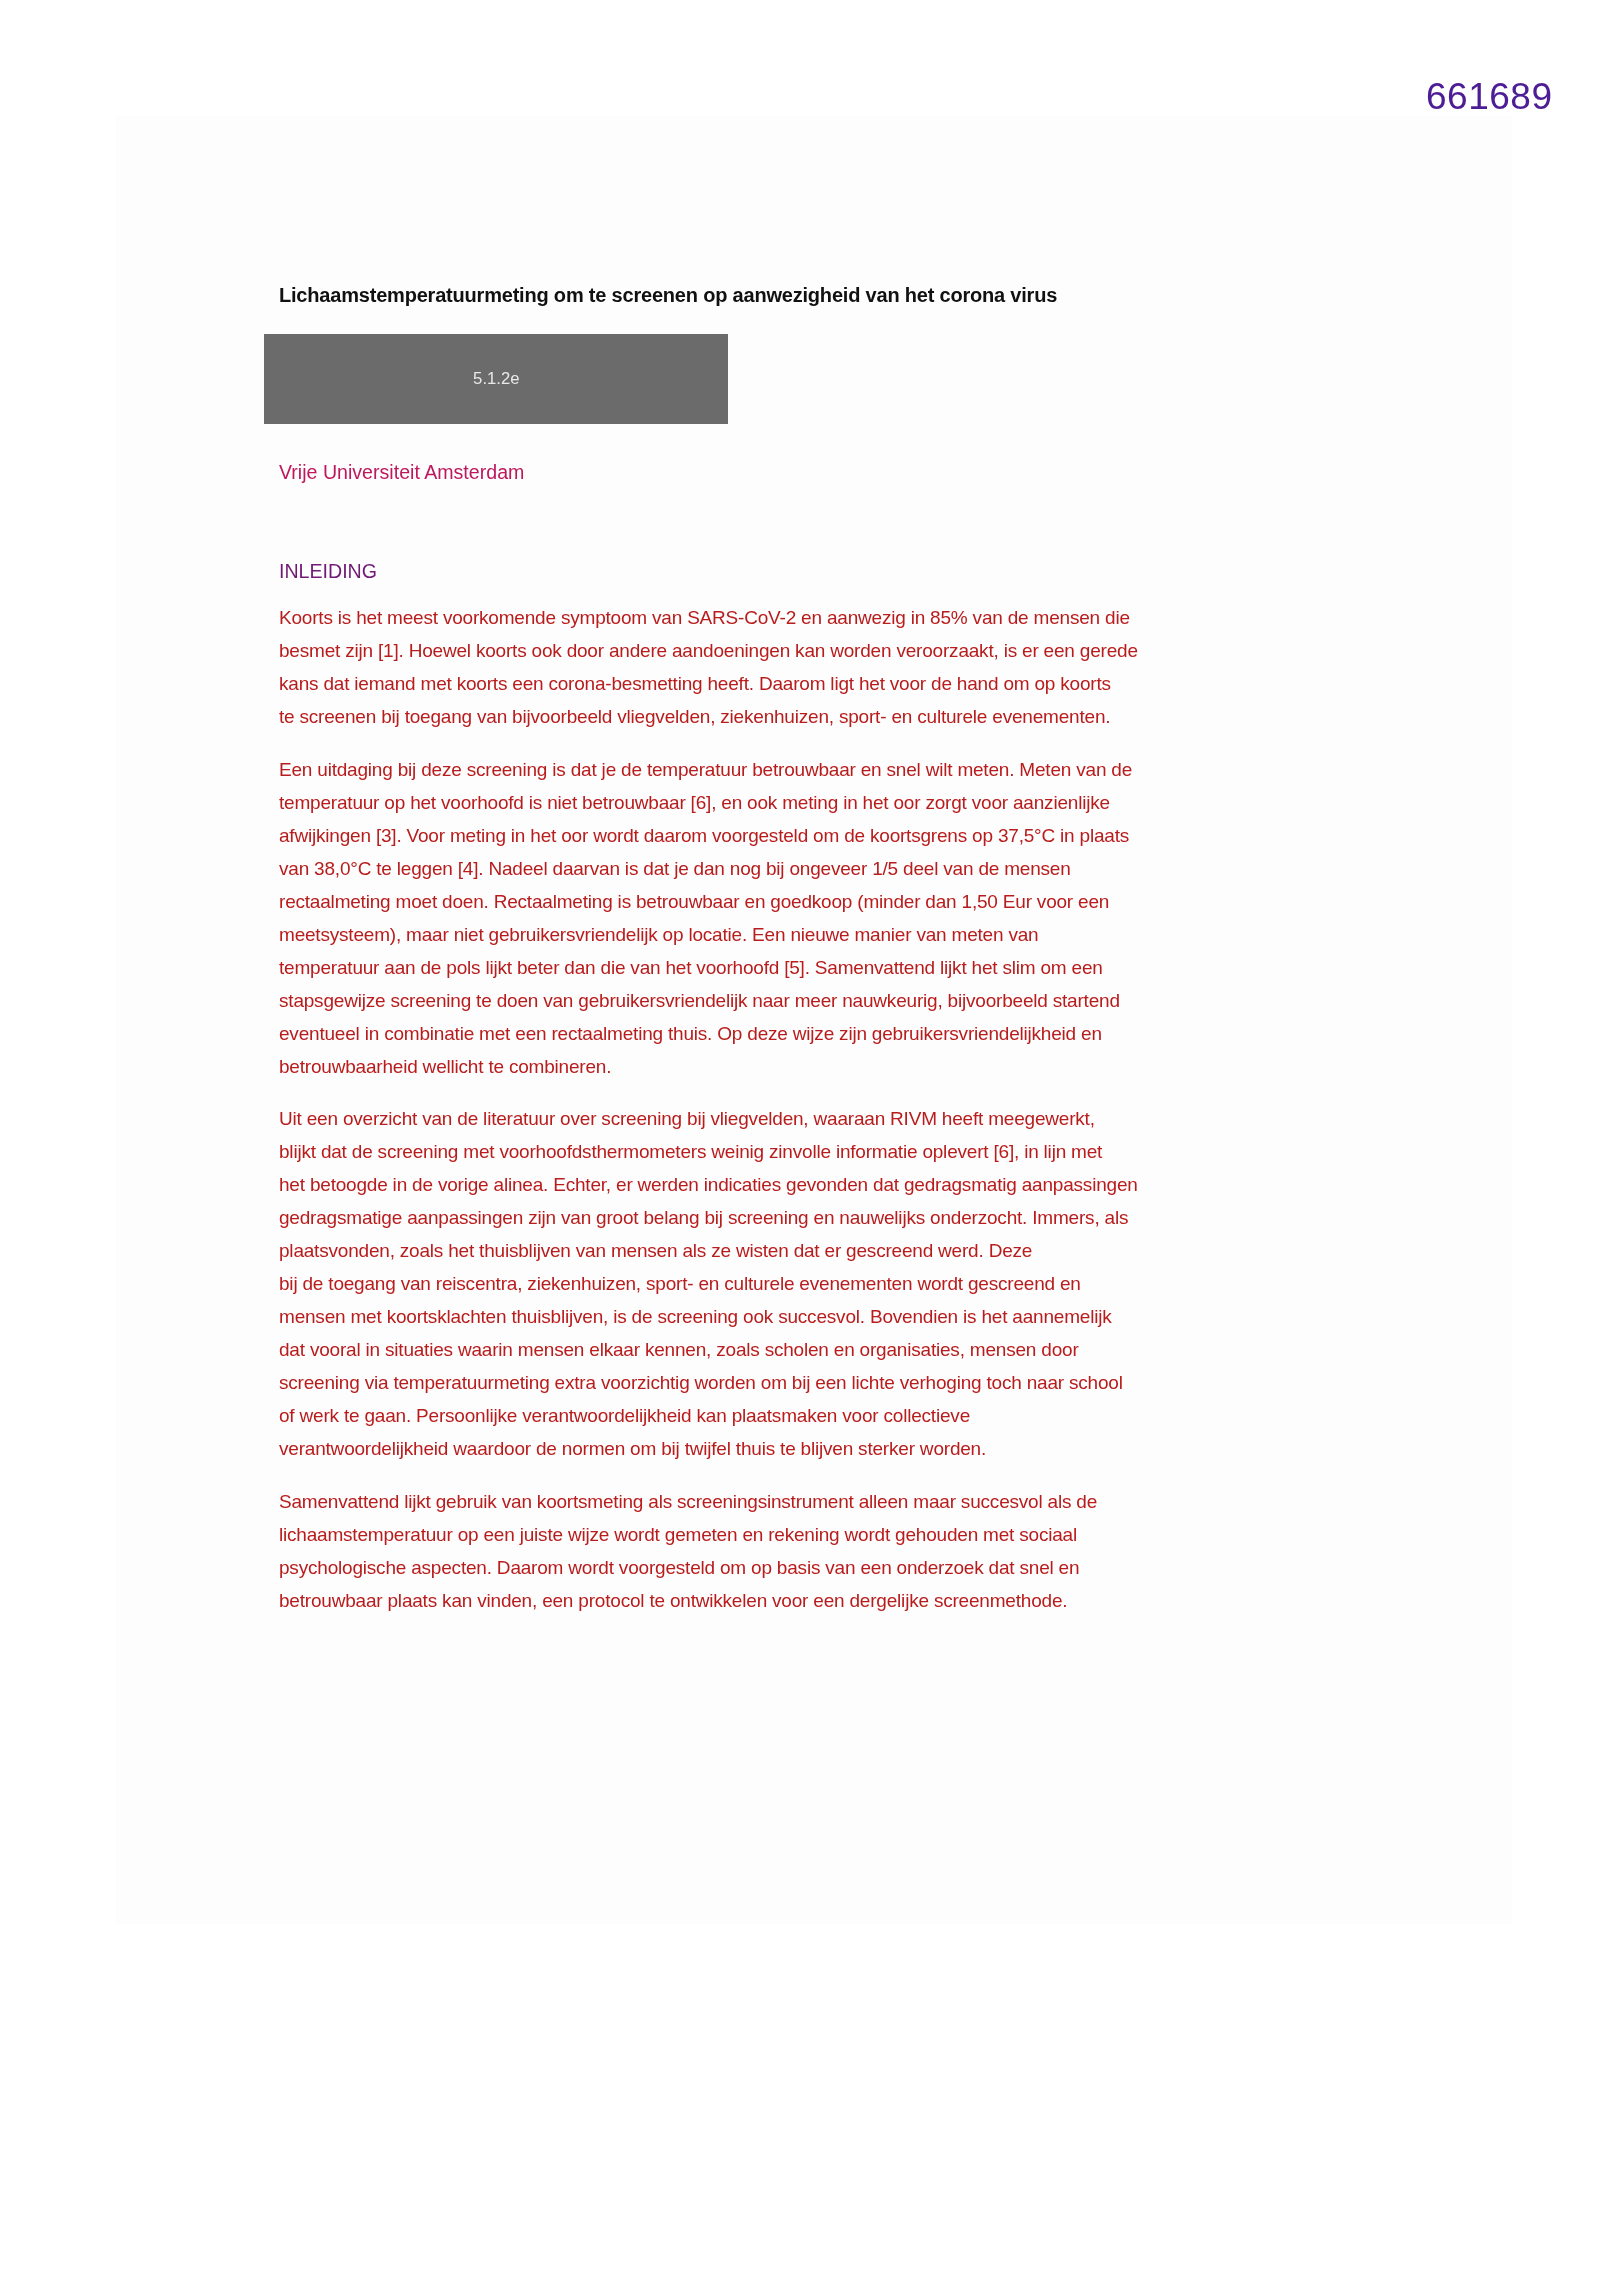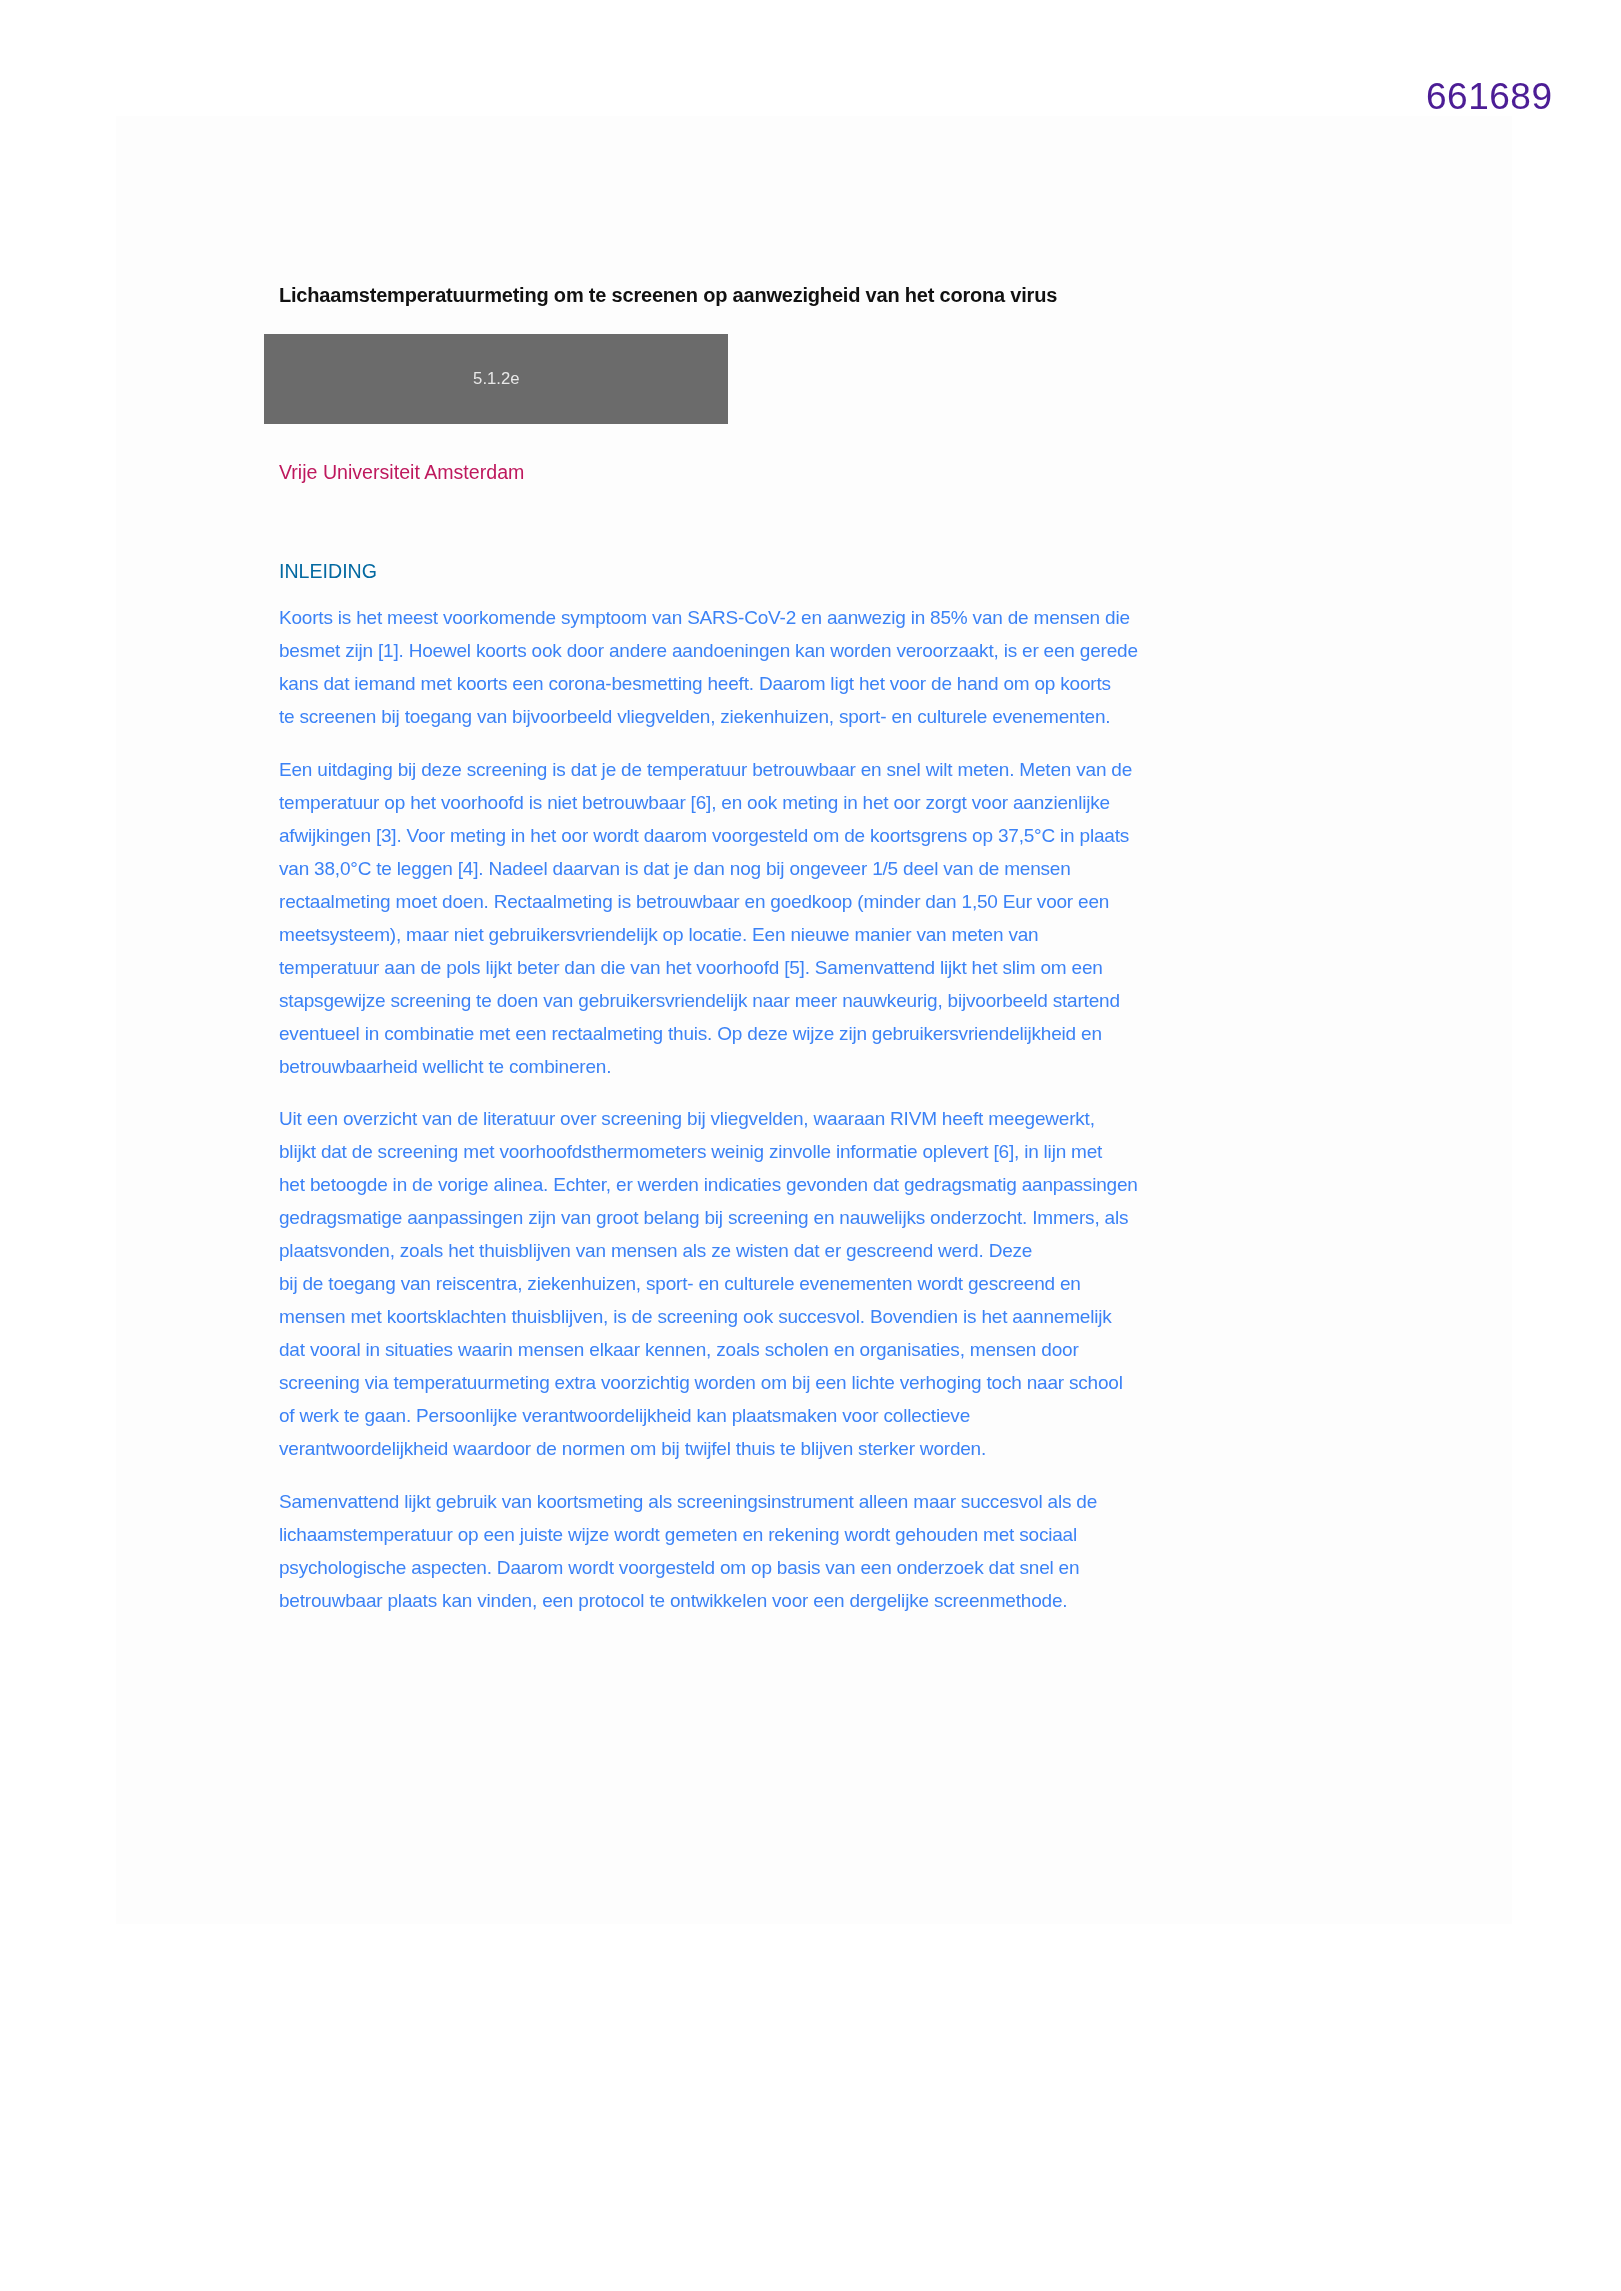--- a/index.html
+++ b/index.html
@@ -59,27 +59,27 @@
     justify-content: center;
   }
   .affiliation {
     margin-top: 37px;
     font-size: 19.6px;
     color: #be185d;
   }
   .section-heading {
     margin-top: 76px;
     font-size: 19.6px;
-    color: #0369a1;
+    color: #701a75;
   }
   .paragraph {
     margin-top: 19.6px;
     font-size: 19px;
     line-height: 33px;
-    color: #3b82f6;
+    color: #b91c1c;
     width: 1078px;
     letter-spacing: -0.2px;
   }
   .paragraph.first { margin-top: 17.6px; }
   .line { display: block; white-space: nowrap; }
 </style>
 </head>
 <body>
 
 <div class="doc-number">661689</div>

